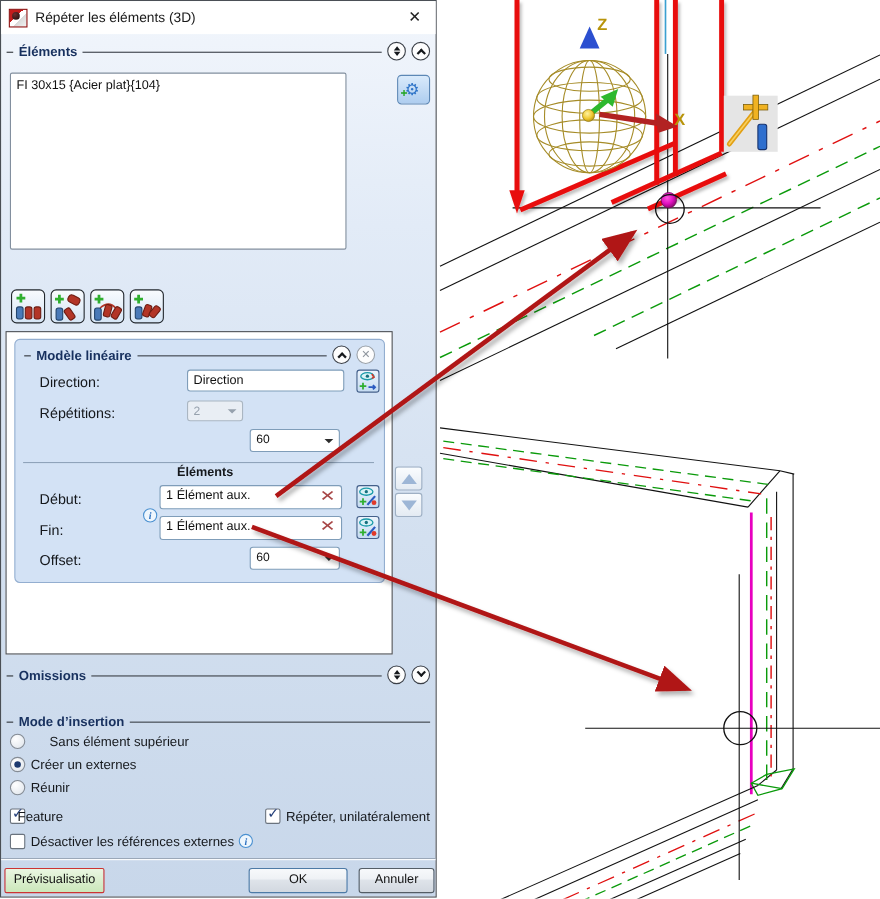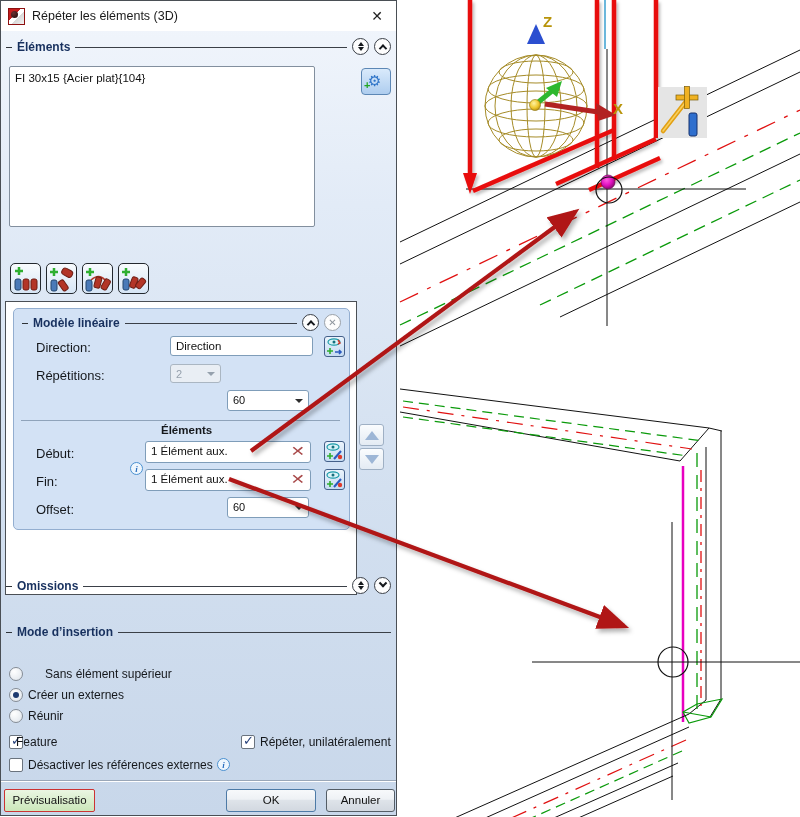--- a/index.html
+++ b/index.html
@@ -369,36 +369,36 @@
       </div>
     </div>
 
     <div class="updown" style="left:358px; top:423px;">
         <span class="ud-u"></span>
       </div>
     <div class="updown" style="left:358px; top:447px;">
         <span class="ud-d"></span>
       </div>
 
-    <div class="ghead" style="top:576px;">
+    <div class="ghead" style="top:604px;">
       <span class="dash"></span>
       <span class="gtitle">Omissions</span>
       <span class="rule"></span>
       <span class="rbtn">
           <span class="spin">
             <span class="tri-u"></span>
             <span class="tri-d"></span>
           </span>
         </span>
       <span class="rbtn">
           <span class="chev-d"></span>
         </span>
     </div>
 
-    <div class="ghead" style="top:622px;">
+    <div class="ghead" style="top:646px;">
       <span class="dash"></span>
       <span class="gtitle">Mode d’insertion</span>
       <span class="rule"></span>
     </div>
 
     <div class="radio" style="left:8px; top:666px;"></div>
     <div class="rlabel" style="left:44px; top:666px;">Sans élément supérieur</div>
 
     <div class="radio sel" style="left:8px; top:687px;"></div>
     <div class="rlabel" style="left:27px; top:687px;">Créer un externes</div>

